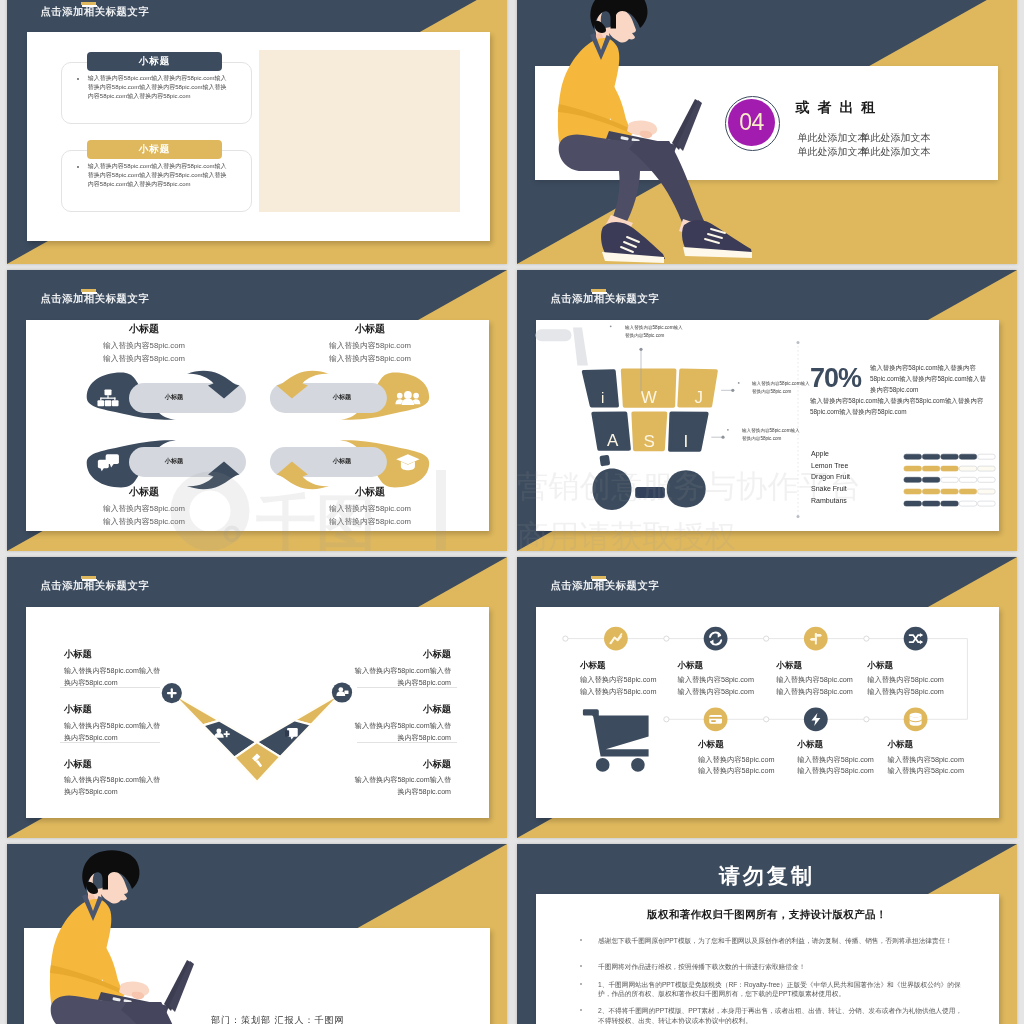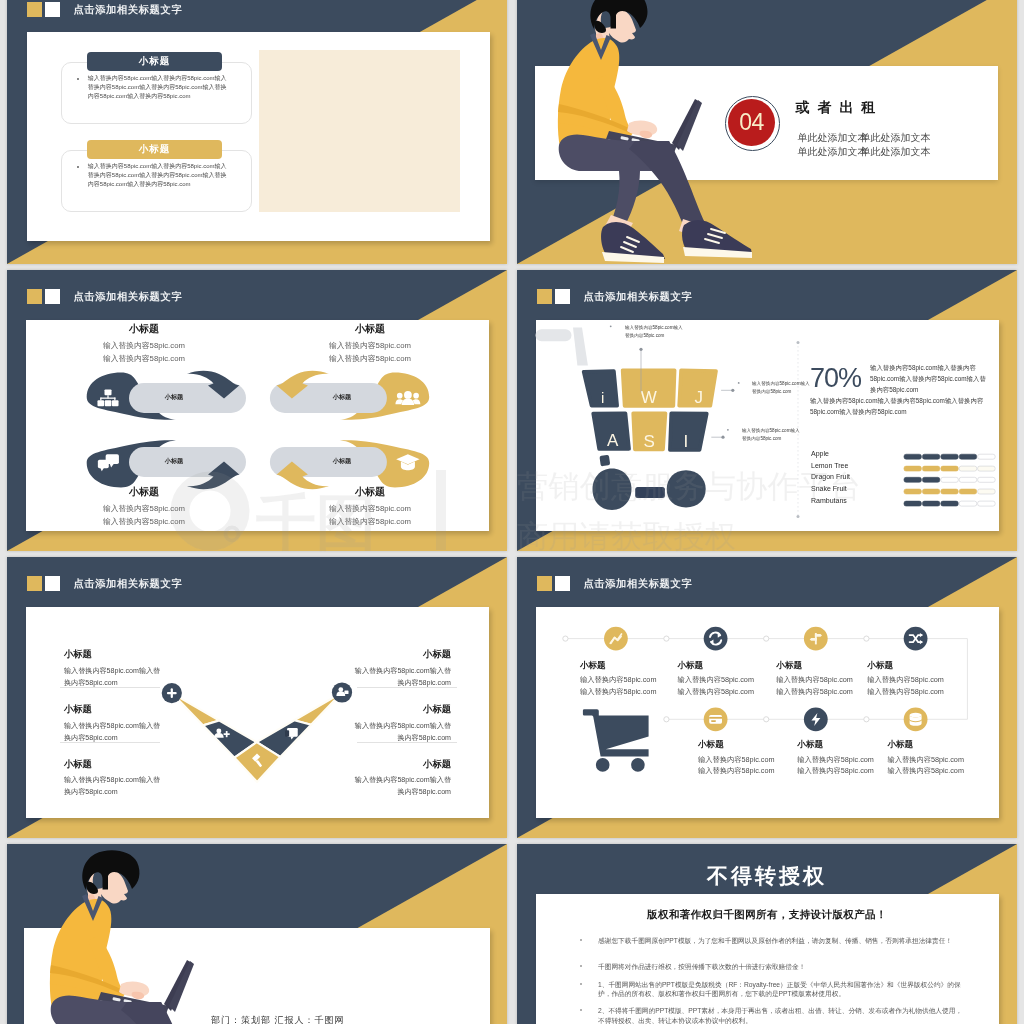--- a/index.html
+++ b/index.html
@@ -5,51 +5,51 @@
   html,body{margin:0;padding:0;}
   body{width:1024px;height:1024px;background:#e5e5e5;overflow:hidden;
        font-family:"Liberation Sans",sans-serif;-webkit-font-smoothing:antialiased;}
   .grid{position:absolute;left:0;top:0;width:1024px;height:1024px;}
   .slide{position:absolute;width:500px;height:281px;overflow:hidden;background:#3c4b5e;
          box-shadow:0 0 3px rgba(0,0,0,.18);}
   .c1{left:7px;} .c2{left:517px;}
   .r1{top:-17px;} .r2{top:270px;} .r3{top:557px;} .r4{top:844px;}
   .tri{position:absolute;left:0;top:0;width:500px;height:281px;display:block;}
   .card{position:absolute;background:#fff;box-shadow:2px 3px 5px rgba(0,0,0,.20);}
-  .hdr{position:absolute;left:20.4px;top:19.2px;display:flex;align-items:center;height:15px;}
+  .hdr{position:absolute;left:20.4px;top:19.2px;display:flex;align-items:center;height:15px;flex-direction:column;}
   .hdr .sq{width:15px;height:15px;display:block;}
   .hdr .sq.y{background:#dfb85d;}
   .hdr .sq.w{background:#fff;margin-left:3px;}
   .hdr .t{color:#eef0f2;font-size:10.3px;font-weight:bold;margin-left:13.1px;letter-spacing:0.58px;
           white-space:nowrap;line-height:1;}
 
   
   .s1box{position:absolute;border:1px solid #e3e3e3;border-radius:10px;background:#fff;}
   .s1pill{position:absolute;border-radius:4px;color:#fff;font-size:9.5px;font-weight:bold;
           display:flex;align-items:center;justify-content:center;letter-spacing:1px;}
   .s1txt{position:absolute;font-size:6.0px;line-height:1.58;color:#4b4b4b;}
   .s1bullet{position:absolute;width:1.8px;height:1.8px;border-radius:50%;background:#666;}
   .s1img{position:absolute;background:#f7ecd9;}
 
   
   .s2band{position:absolute;background:#fff;box-shadow:0 2px 5px rgba(0,0,0,.13);}
-  .numcircle{position:absolute;border-radius:50%;background:#b91c1c;
+  .numcircle{position:absolute;border-radius:50%;background:#a21caf;
              display:flex;align-items:center;justify-content:center;}
   .numcircle span{color:#f8edc8;font-size:23px;font-weight:400;letter-spacing:-.5px;}
   .numring{position:absolute;border-radius:50%;border:1px solid #3c4b5e;}
   .s2title{position:absolute;font-size:14px;font-weight:bold;color:#1b1b1b;letter-spacing:7.9px;line-height:1;}
   .s2sub{position:absolute;font-size:10px;color:#4a4a4a;white-space:nowrap;line-height:1;margin-top:12px;}
   .xt{position:absolute;font-size:7.75px;color:#606060;line-height:1.72;}
   .xh{position:absolute;font-size:10px;font-weight:bold;color:#1f1f1f;letter-spacing:0;line-height:1;}
   .p3lbl{position:absolute;font-size:6.2px;font-weight:bold;color:#2b2b2b;line-height:1;}
 
   
   .s4lbl{position:absolute;font-size:7px;color:#2a2a2a;font-family:"Liberation Sans",sans-serif;}
   .s4tiny{position:absolute;font-size:4.6px;line-height:1.75;color:#3a3a3a;}
-  .s4big{position:absolute;font-size:27px;font-weight:normal;color:#3c4b5e;letter-spacing:-1px;}
+  .s4big{position:absolute;font-size:27px;font-weight:bold;color:#3c4b5e;letter-spacing:-1px;}
   .s4para{position:absolute;font-size:6.4px;line-height:1.75;color:#3a3a3a;}
 
   
   .s5h{position:absolute;font-size:9.3px;font-weight:bold;color:#1a1a1a;line-height:1;}
   .s5t{position:absolute;font-size:7.1px;line-height:1.7;color:#4a4a4a;}
   .s5line{position:absolute;height:1px;background:#e2e2e2;}
 
   
   .s6h{position:absolute;font-size:8.6px;font-weight:bold;color:#1a1a1a;line-height:1;}
   .s6t{position:absolute;font-size:7.25px;line-height:1.63;color:#4d4d4d;}
@@ -539,21 +539,21 @@
           </g>
         </g>
       </svg>
   <div class="thfoot" style="left:204px;top:170px;">部门：策划部          汇报人：千图网</div>
 </div>
 
 <div class="slide c2 r4">
   <svg class="tri" viewBox="0 0 500 281">
     <polygon points="500,0 500,281 0,281" fill="#dfb85d"></polygon>
   </svg>
-  <div class="cpt" style="left:0;top:18px;width:500px;text-align:center;">不得转授权</div>
+  <div class="cpt" style="left:0;top:18px;width:500px;text-align:center;">请勿复制</div>
   <div class="card" style="left:19px;top:50px;width:463px;height:211px;"></div>
   <div class="cph" style="left:0;top:64px;width:500px;text-align:center;">版权和著作权归千图网所有，支持设计版权产品！</div>
   <div id="s8txt">
         <div class="cpb" style="left: 62.5px; top: 95px;"></div>
         <div class="cpp" style="left: 81px; top: 92px; width: 368px;">感谢您下载千图网原创PPT模版，为了您和千图网以及原创作者的利益，请勿复制、传播、销售，否则将承担法律责任！</div>
         <div class="cpb" style="left: 62.5px; top: 121.4px;"></div>
         <div class="cpp" style="left: 81px; top: 118.4px; width: 368px;">千图网将对作品进行维权，按照传播下载次数的十倍进行索取赔偿金！</div>
         <div class="cpb" style="left: 62.5px; top: 138.9px;"></div>
         <div class="cpp" style="left: 81px; top: 135.9px; width: 368px;">1、千图网网站出售的PPT模版是免版税类（RF：Royalty-free）正版受《中华人民共和国著作法》和《世界版权公约》的保护，作品的所有权、版权和著作权归千图网所有，您下载的是PPT模版素材使用权。</div>
         <div class="cpb" style="left: 62.5px; top: 165.2px;"></div>

